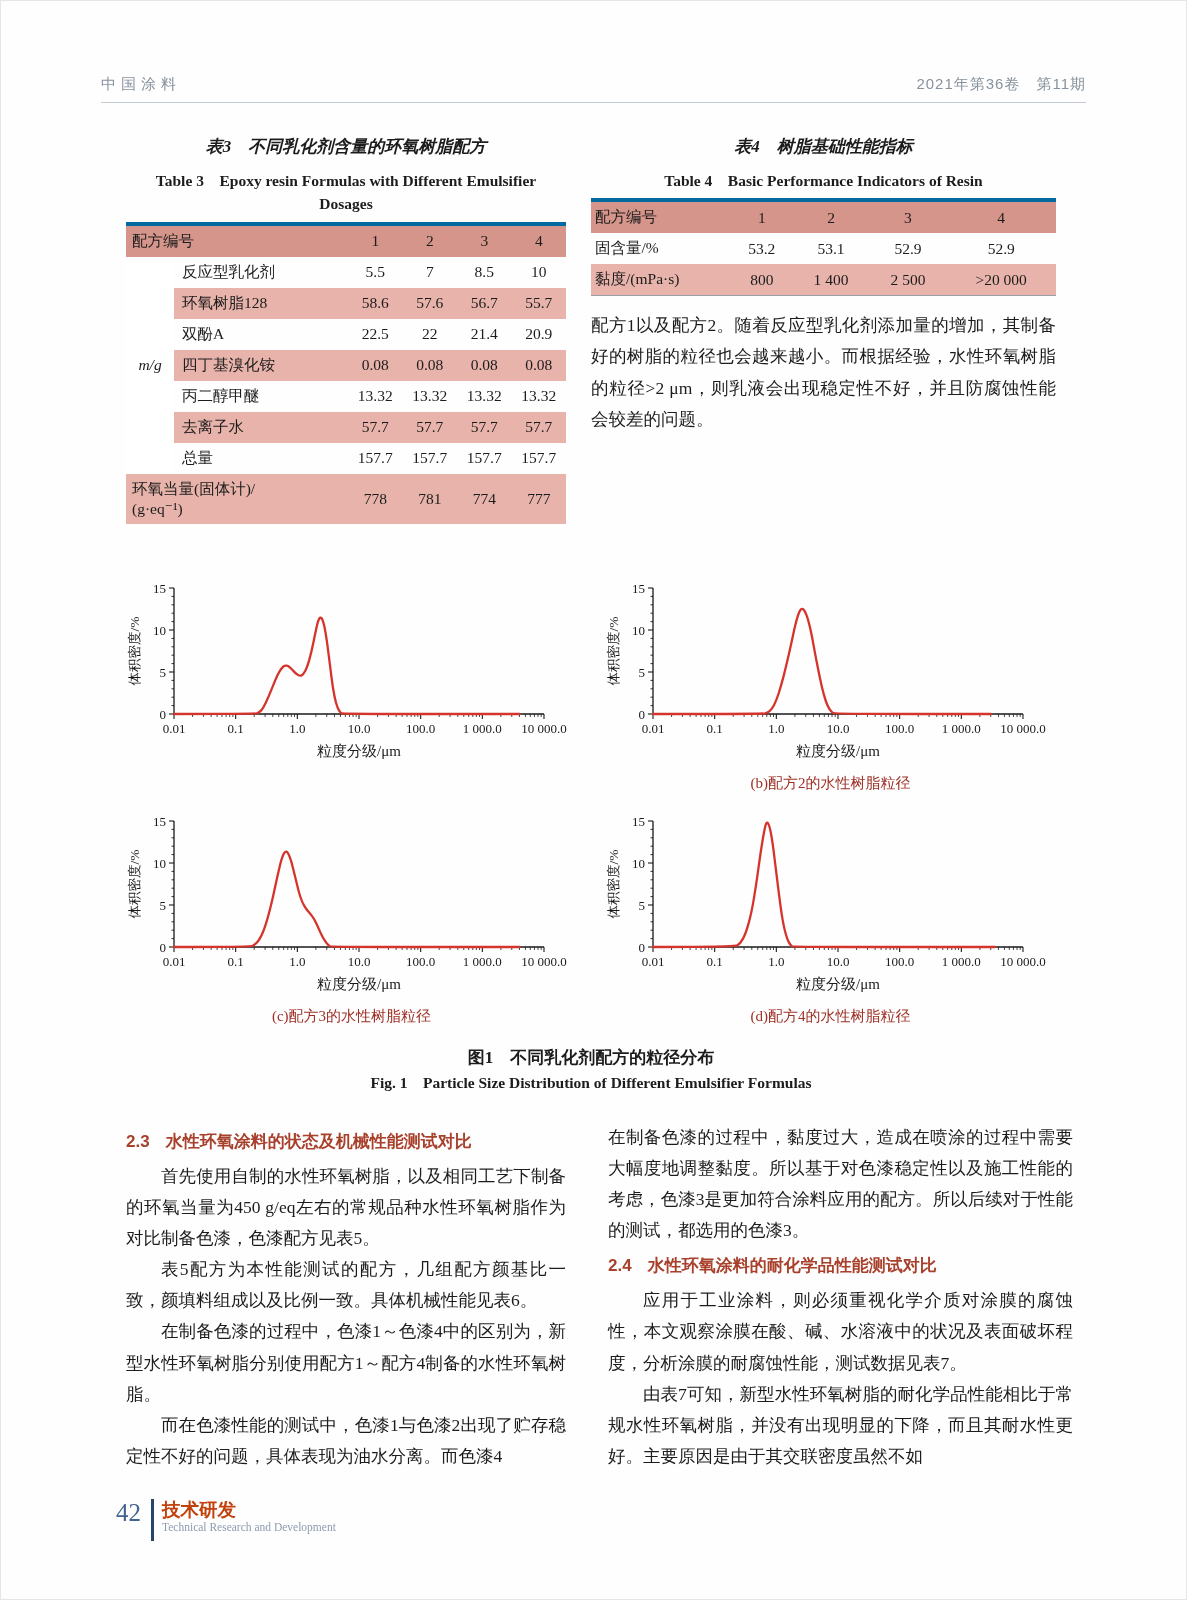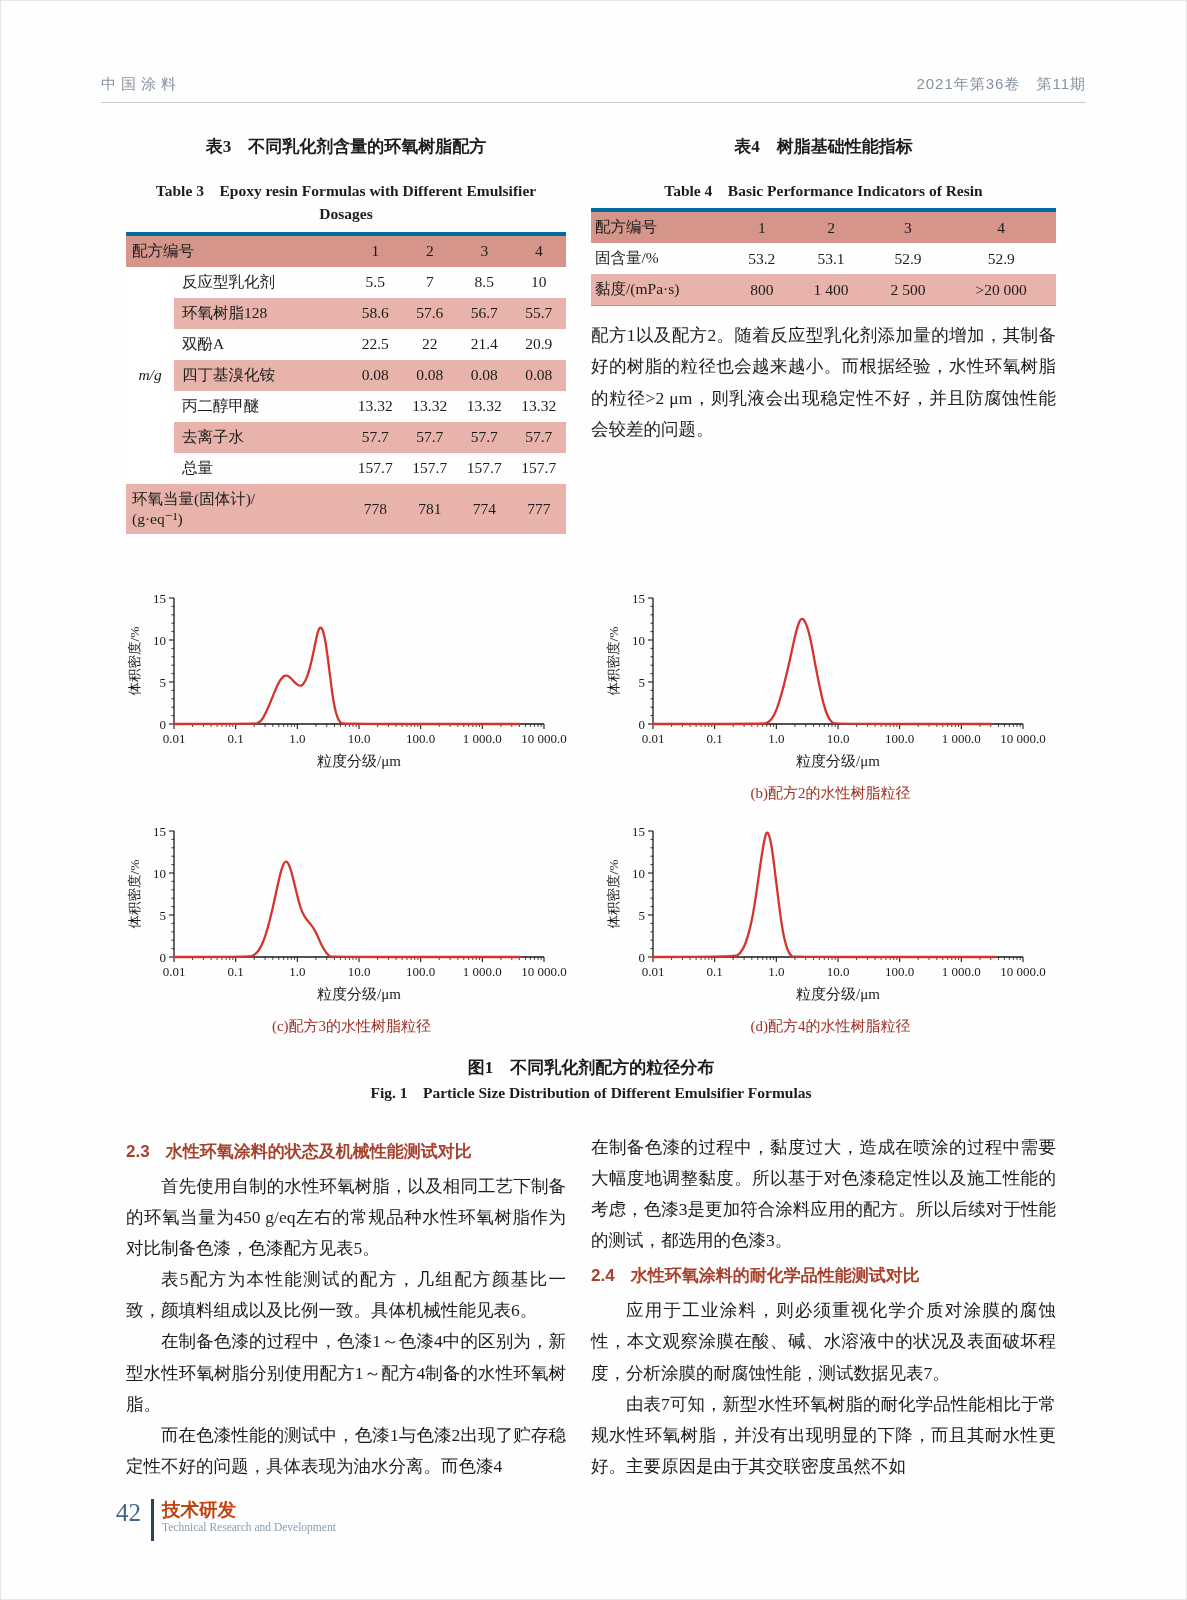--- a/index.html
+++ b/index.html
@@ -17,21 +17,21 @@
     color:#87929d;font-size:15px;
   }
   .ph-left{letter-spacing:5px;}
   .ph-right{letter-spacing:1px;}
   
   .content{width:930px;margin-left:125px;}
   .top-row{display:flex;gap:25px;margin-top:32px;}
   .col-l{width:440px;flex:0 0 440px;}
   .col-r{width:465px;flex:0 0 465px;}
   
-  .tbl-title-cn{text-align:center;font-weight:bold;font-size:17px;margin:0 0 21px;}
+  .tbl-title-cn{text-align:center;font-weight:bold;font-size:17px;margin:0 0 11px;font-style:italic;}
   .tbl-title-en{text-align:center;font-weight:bold;font-size:15.5px;margin:0 0 3px;line-height:1.5;}
   
   table{border-collapse:collapse;width:100%;font-size:15.5px;margin-top:6px;}
   td{padding:5px 2px;text-align:center;vertical-align:middle;}
   tr.thead td{background:#d5958a;border-top:4px solid #0369a1;}
   tr.stripe td{background:#e7b3aa;}
   td.hleft{text-align:left;padding-left:6px;}
   #t3 td.mg{width:44px;background:#fff;font-style:italic;}
   #t3 td.lbl{width:164px;text-align:left;padding-left:8px;}
   #t3 td.flabel{text-align:left;padding-left:6px;white-space:pre-line;line-height:1.3;}
@@ -43,21 +43,21 @@
   p.indent{text-indent:2em;}
   .col-r .lead{margin-top:14px;}
   
   .figure-grid{display:grid;grid-template-columns:451px 451px;column-gap:28px;row-gap:16px;margin-top:52px;}
   .chart{width:451px;}
   .chart svg{display:block;overflow:visible;}
   .chart-caption{text-align:center;color:#9d3025;font-size:15px;margin:2px 0 0;}
   .fig-caption-cn{text-align:center;font-weight:bold;font-size:17px;margin:20px 0 4px;}
   .fig-caption-en{text-align:center;font-weight:bold;font-size:15.5px;margin:0;}
   
-  .body-cols{display:flex;gap:25px;margin-top:28px;}
+  .body-cols{display:flex;gap:42px;margin-top:28px;}
   .sec-heading{color:#a8402c;font-weight:bold;font-family:"Liberation Sans","DejaVu Sans",sans-serif;
     font-size:17px;margin:8px 0 8px;}
   .sec-heading .num{margin-right:16px;}
   
   .page-footer{position:absolute;left:115px;bottom:58px;display:flex;align-items:flex-start;margin-top:18px;}
   .pf-num{font-size:25px;color:#41648c;margin-right:10px;}
   .pf-bar{width:3px;height:42px;background:#24466b;margin-right:8px;}
   .pf-sec-cn{font-size:18.5px;font-weight:bold;color:#c2410c;font-family:"Liberation Sans","DejaVu Sans",sans-serif;line-height:1.15;}
   .pf-sec-en{font-size:11.5px;color:#8c9cae;line-height:1.3;}
 </style>

